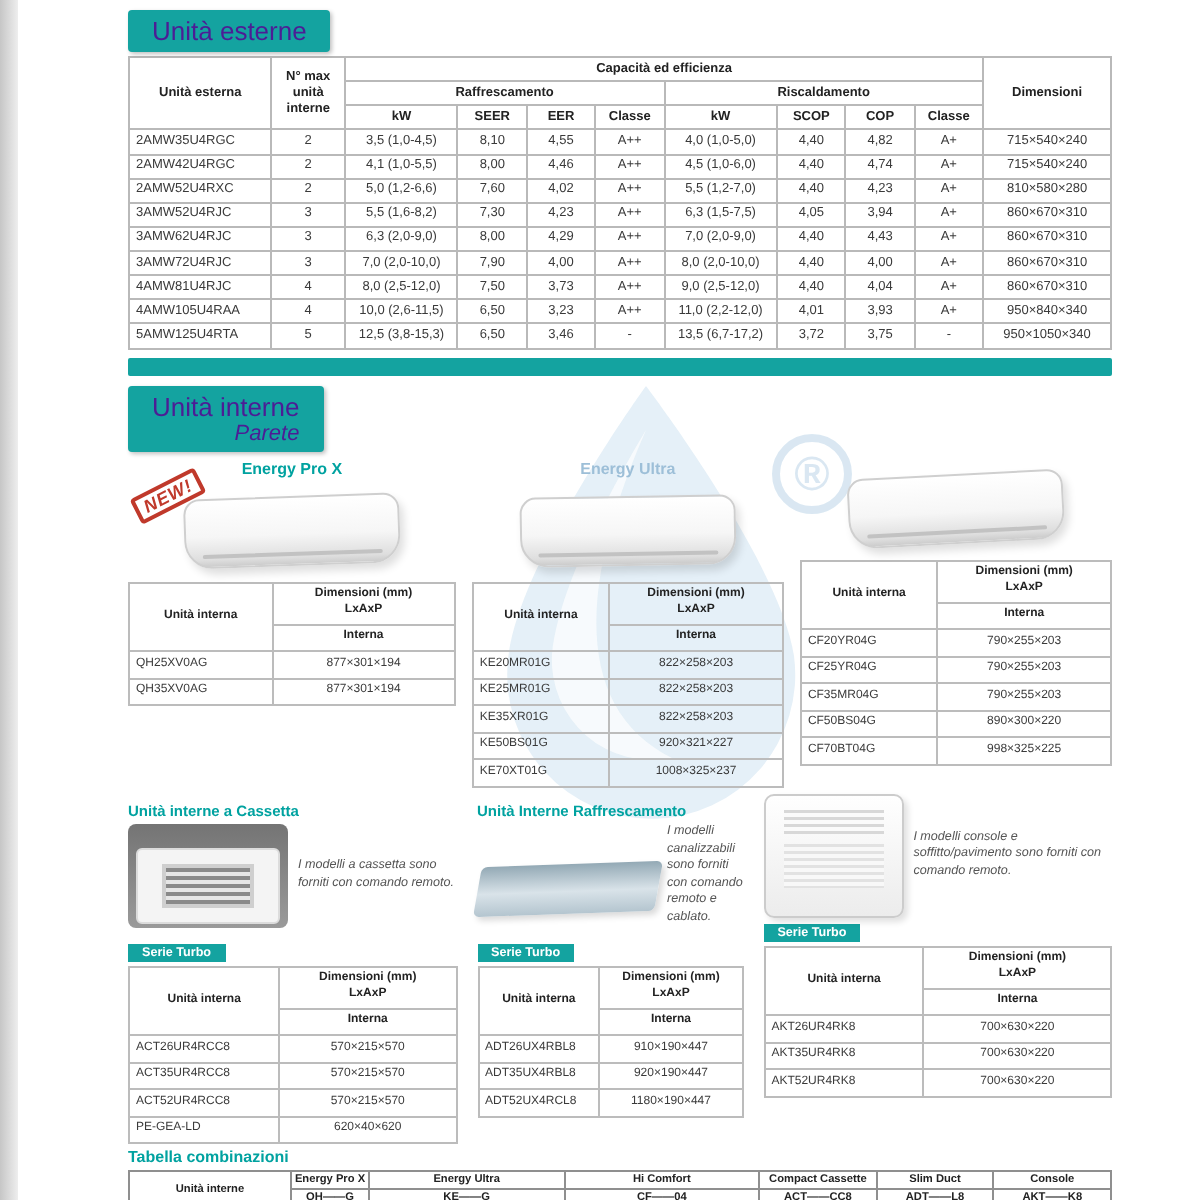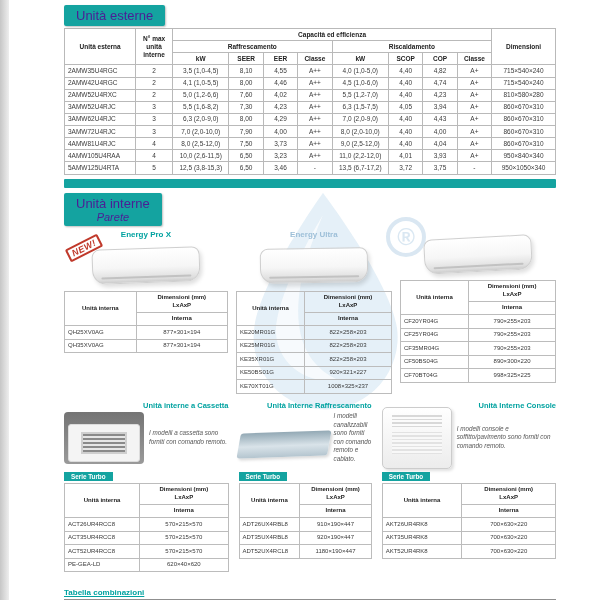--- a/index.html
+++ b/index.html
@@ -6,21 +6,21 @@
     font-family:"Liberation Sans","DejaVu Sans",sans-serif;color:#333;}
   .page{position:relative;width:600px;height:600px;background:#fff;}
   .page-edge{position:absolute;left:0;top:0;width:9px;height:100%;
     background:linear-gradient(90deg,#c6c6c6,#eeeeee);}
   .content{position:absolute;left:64px;top:5px;width:492px;z-index:1;}
 
   
   .teal-box{display:inline-block;background:#14a3a0;color:#4c1d95;padding:3px 12px;
     border-radius:2px;box-shadow:1px 1px 2px rgba(0,0,0,.25);}
   .teal-box .t1{font-size:13px;line-height:15px;}
-  .teal-box .t2{font-size:11px;line-height:12px;font-style:italic;text-align:center;}
+  .teal-box .t2{font-size:11px;line-height:12px;font-style:italic;text-align:right;}
   .divider-bar{height:9px;background:#14a3a0;margin:4px 0 5px 0;border-radius:1px;}
 
   
   table{border-collapse:collapse;}
   .spec{width:100%;table-layout:fixed;}
   .spec th,.spec td{border:1px solid #b9b9b9;font-size:6.5px;line-height:1.25;
     padding:1.5px 1px;text-align:center;color:#3a3a3a;overflow:hidden;white-space:nowrap;}
   .spec th{font-weight:bold;color:#222;}
   .col-model{text-align:left !important;padding-left:3px !important;}
 
@@ -42,21 +42,21 @@
     box-shadow:2px 3px 4px rgba(0,0,0,.13);transform:rotate(-2deg);}
   .wall:after{content:"";position:absolute;left:8px;right:8px;bottom:4px;height:2px;
     background:#c2c2c2;border-radius:2px;}
   .stamp{position:absolute;left:2px;top:0px;color:#c0392b;border:2px solid #c0392b;
     border-radius:2px;font-weight:bold;font-style:italic;font-size:9px;padding:0 3px;
     transform:rotate(-27deg);background:rgba(255,255,255,.75);letter-spacing:.5px;z-index:2;}
 
   
   .sections-row{display:flex;gap:10px;margin-top:7px;}
   .sec1{width:168px;}.sec2{width:136px;}.sec3{width:178px;}
-  .stitle{font-size:7.5px;font-weight:bold;color:#00a2a0;text-align:right;height:10px;}
+  .stitle{font-size:7.5px;font-weight:bold;color:#00a2a0;text-align:left;height:10px;}
   .sec-body{display:flex;gap:5px;align-items:center;height:54px;}
   .desc{font-size:6.3px;font-style:italic;color:#555;line-height:1.35;flex:1;}
   .serie-tag{display:inline-block;background:#14a3a0;color:#fff;font-size:6.3px;
     font-weight:bold;padding:1px 7px;margin-bottom:0;}
   .cassette{position:relative;width:80px;height:52px;flex:none;
     background:linear-gradient(#747474,#9a9a9a);border-radius:4px;}
   .cassette .panel{position:absolute;left:4px;right:4px;top:12px;bottom:2px;
     background:#f4f4f4;border:1px solid #dcdcdc;border-radius:3px;}
   .cassette .grille{position:absolute;left:12px;right:12px;top:7px;bottom:7px;
     background:repeating-linear-gradient(180deg,#8a8a8a 0 2px,#e6e6e6 2px 4px);
@@ -67,21 +67,21 @@
     box-shadow:2px 2px 3px rgba(0,0,0,.15);}
   .console-unit{position:relative;width:68px;height:60px;flex:none;
     background:linear-gradient(#ffffff,#ececec);border:1px solid #cccccc;border-radius:5px;
     box-shadow:2px 2px 3px rgba(0,0,0,.12);}
   .console-unit .s1{margin:7px 9px 0;height:12px;
     background:repeating-linear-gradient(180deg,#d8d8d8 0 1.5px,#fbfbfb 1.5px 3.5px);}
   .console-unit .s2{margin:5px 9px 0;height:22px;
     background:repeating-linear-gradient(180deg,#e2e2e2 0 1.5px,#f8f8f8 1.5px 3.5px);}
 
   
-  .combo-title{font-size:8px;font-weight:bold;color:#00a2a0;margin:16px 0 2px 0;text-decoration:underline;}
+  .combo-title{font-size:8px;font-weight:bold;color:#00a2a0;margin:2px 0 2px 0;}
   .combo{width:100%;table-layout:fixed;border:1px solid #777;}
   .combo th,.combo td{border:1px solid #8f8f8f;font-size:5.6px;line-height:1.15;
     padding:1px 0;text-align:center;color:#222;white-space:nowrap;overflow:hidden;}
   .combo th{font-weight:bold;}
   .combo .model-c{width:80px;}
 
   
   .watermark{position:absolute;left:228px;top:185px;width:215px;height:235px;z-index:0;
     opacity:.55;pointer-events:none;}
 </style>
@@ -489,21 +489,20 @@
               </tr>
               <tr>
                 <td class="col-model">ADT52UX4RCL8</td>
                 <td>1180×190×447</td>
               </tr>
             </tbody>
         </table>
       </div>
 
       <div class="sec3">
-        <div class="stitle">Unità Interne Console</div>
         <div class="sec-body">
           <div class="console-unit">
             <div class="s1"></div>
               <div class="s2"></div>
           </div>
           <div class="desc">I modelli console e soffitto/pavimento sono forniti con comando remoto.</div>
         </div>
         <div class="serie-tag">Serie Turbo</div>
         <table class="mini">
           <colgroup>

